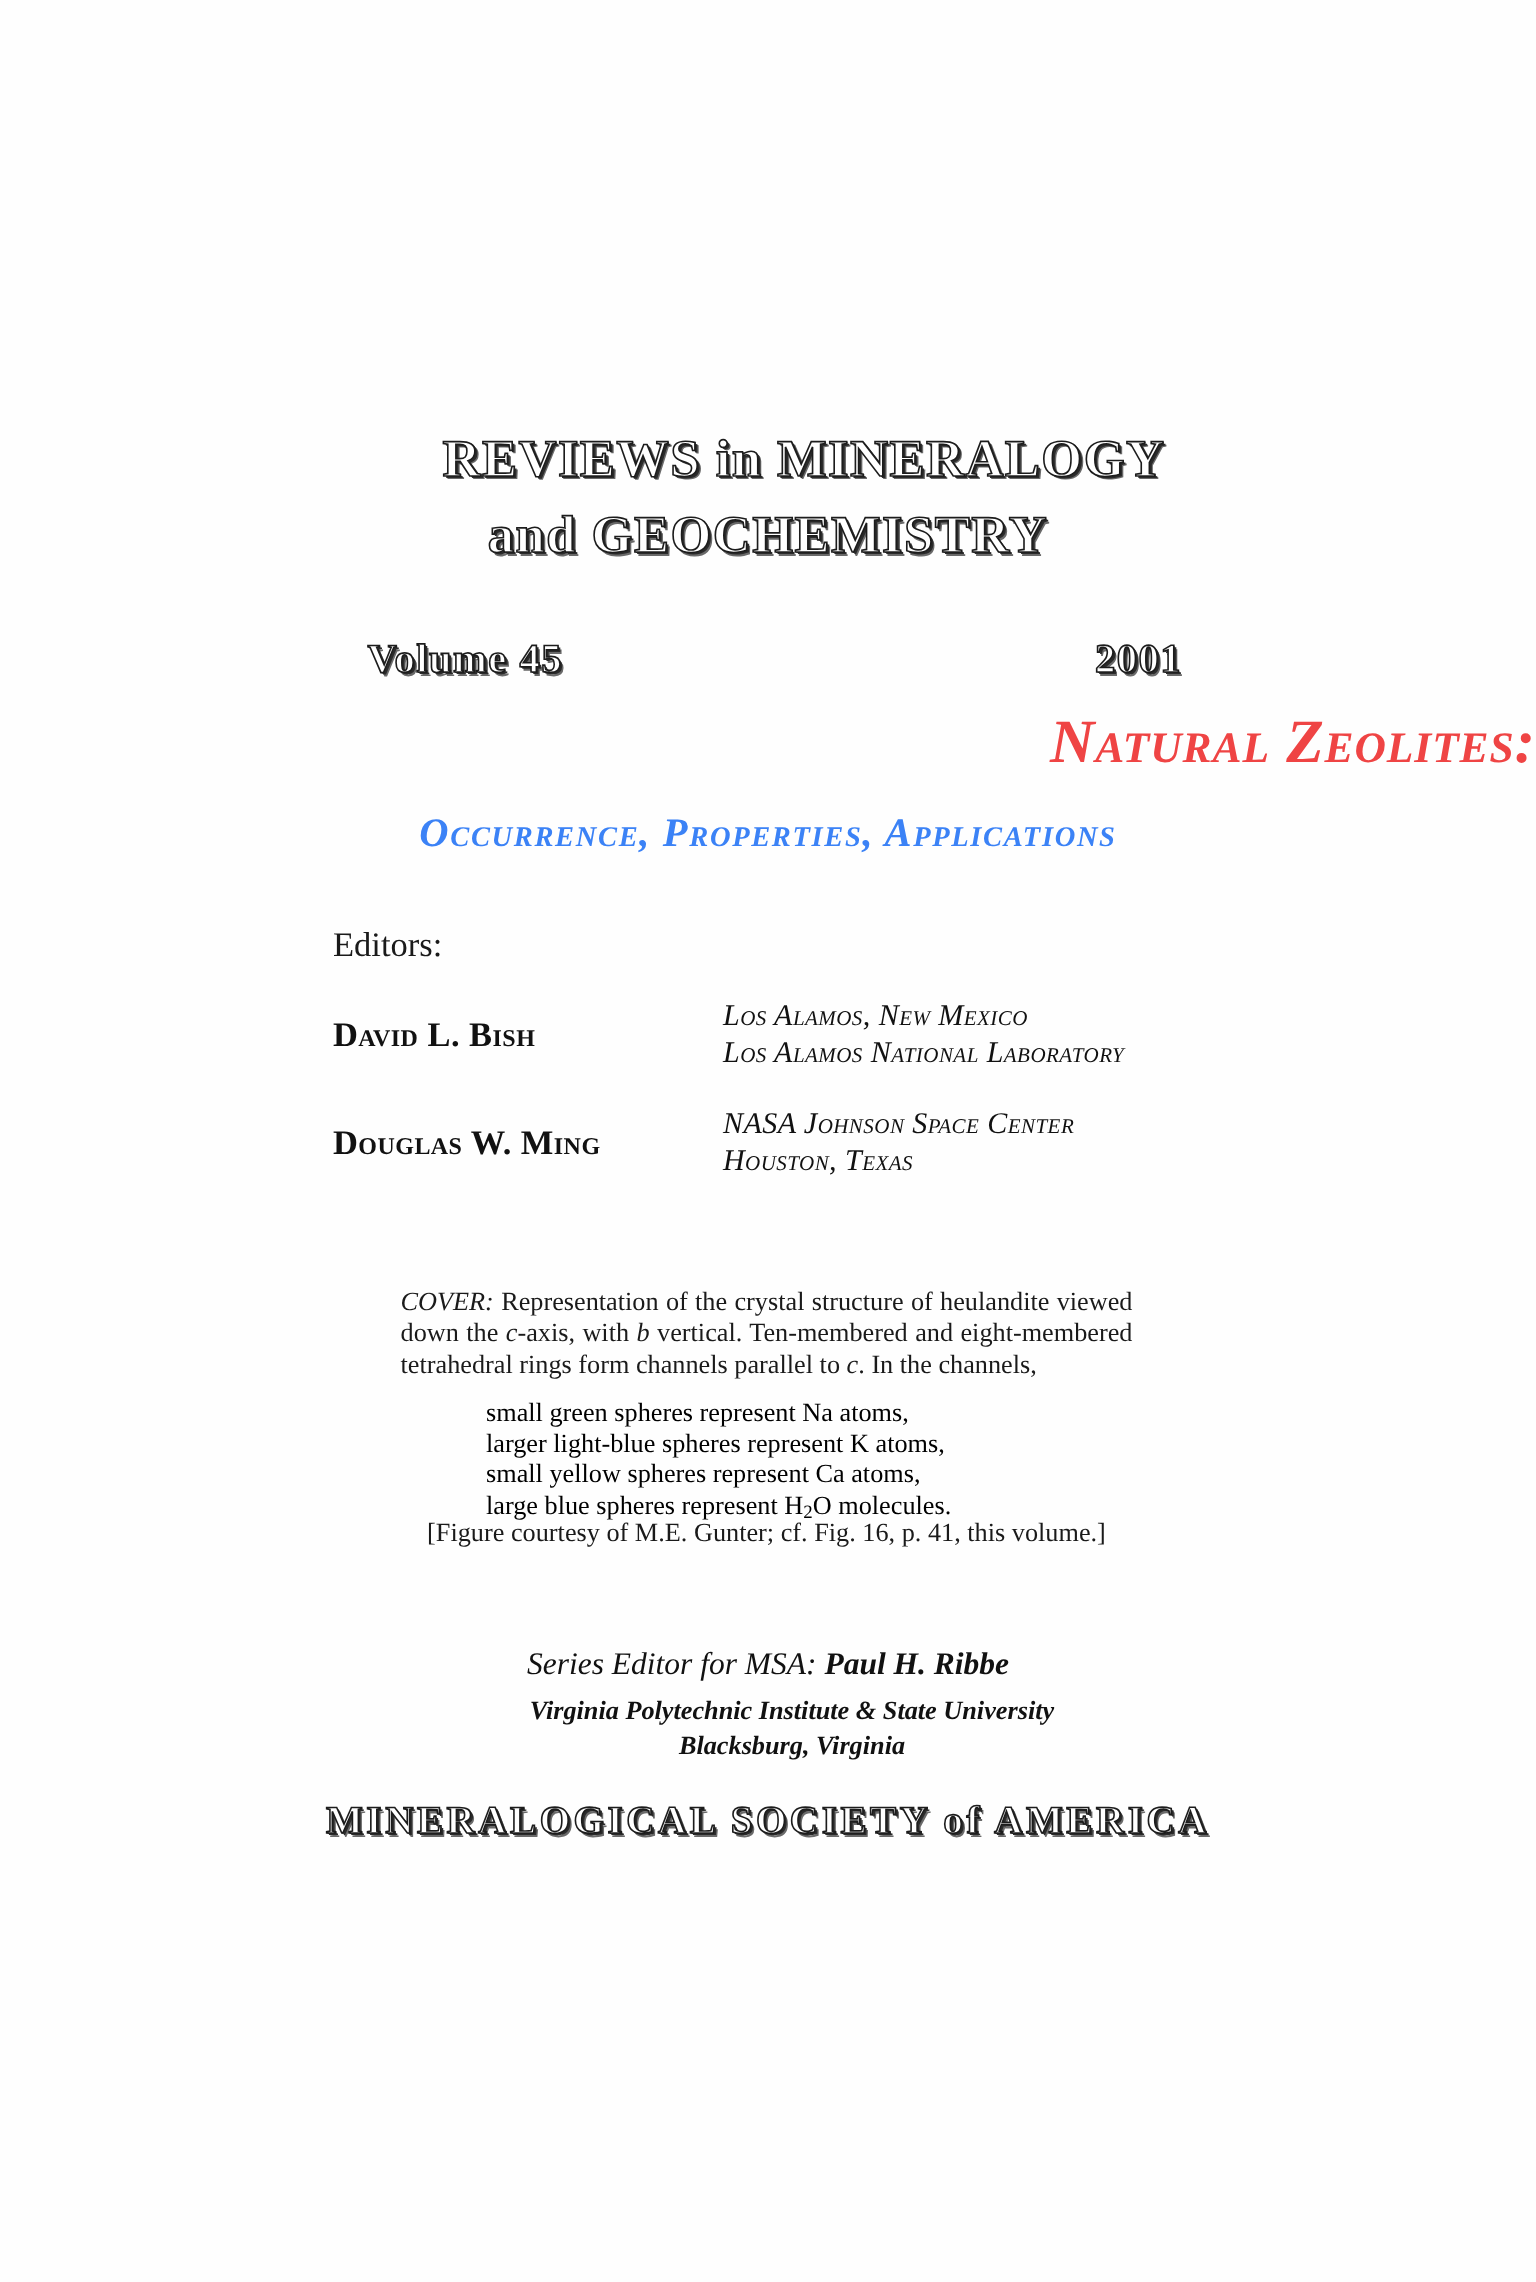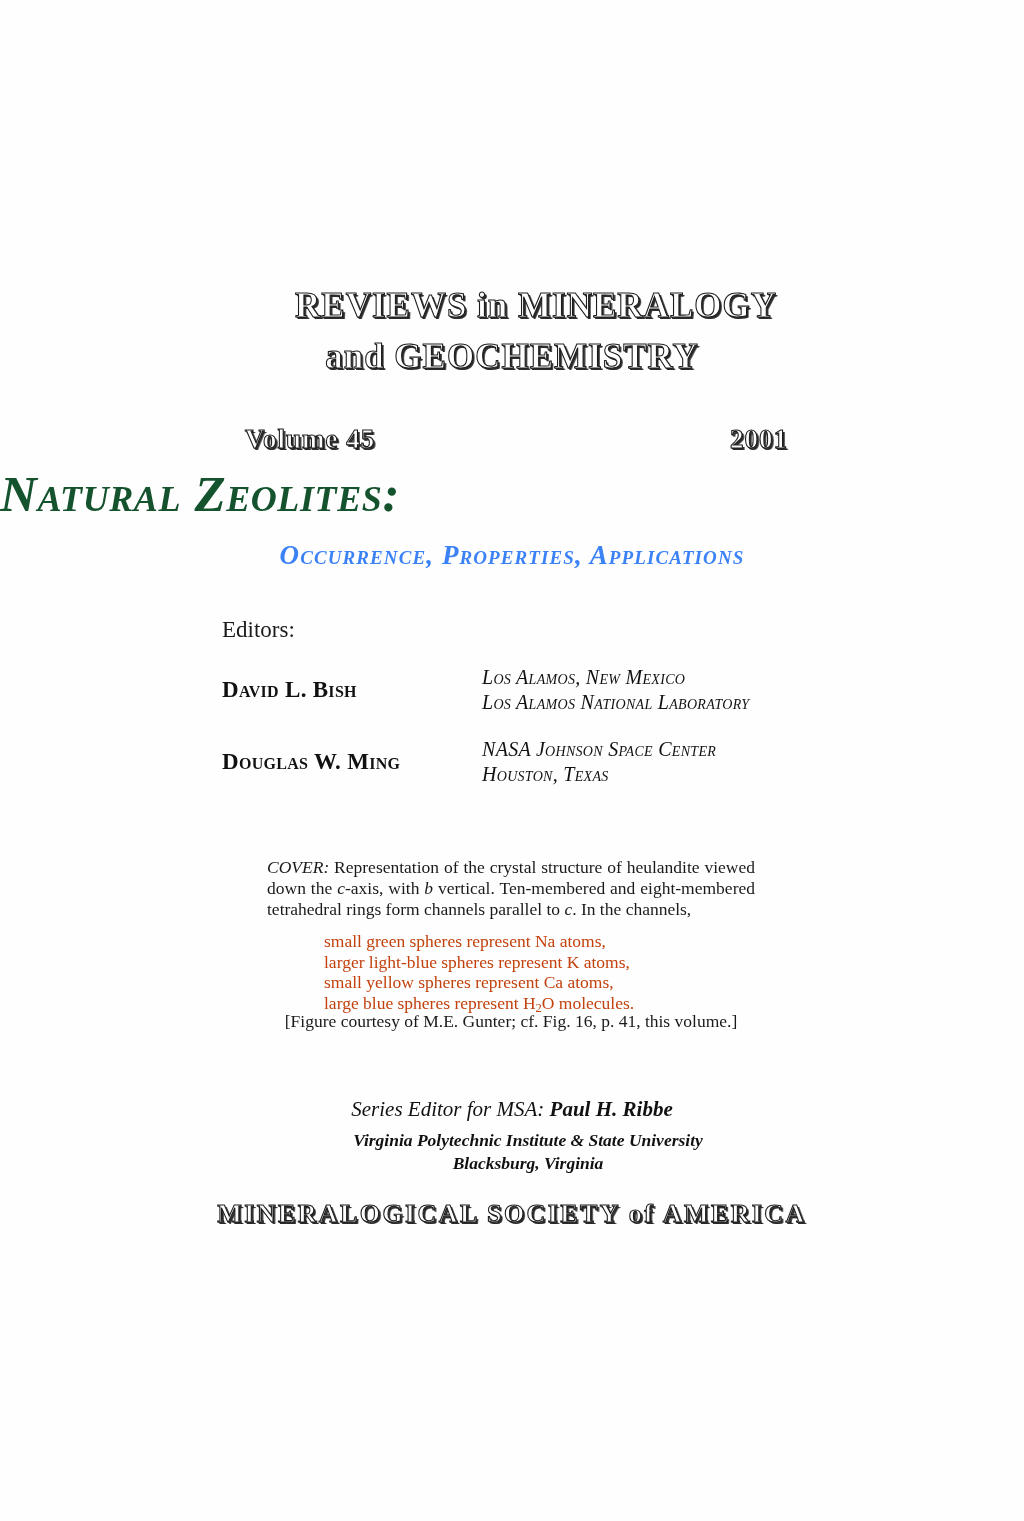--- a/index.html
+++ b/index.html
@@ -70,29 +70,29 @@
     line-height: 32px;
     margin-top: 24px;
   }
 
   
   .title-main {
     position: absolute;
     left: 0;
     right: 0;
     top: 470px;
-    text-align: left;
-    font-family: "Liberation Serif", "DejaVu Serif", serif;
-    font-style: italic;
-    font-weight: 700;
-    font-size: 51px;
+    text-align: right;
+    font-family: "Liberation Serif", "DejaVu Serif", serif;
+    font-style: italic;
+    font-weight: 700;
+    font-size: 41px;
     line-height: 48px;
     font-variant: small-caps;
     letter-spacing: 0.6px;
-    color: #14532d;
+    color: #ef4444;
   }
   .title-sub {
     position: absolute;
     left: 0;
     right: 0;
     top: 538px;
     text-align: center;
     font-family: "Liberation Serif", "DejaVu Serif", serif;
     font-style: italic;
     font-weight: 700;
@@ -158,21 +158,21 @@
   }
   .cover-note em { font-style: italic; }
 
   .sphere-list {
     position: absolute;
     left: 324px;
     top: 931px;
     width: 440px;
     font-size: 17.5px;
     line-height: 20.6px;
-    color: #c2410c;
+    color: #000000;
   }
   .sphere-list div { white-space: nowrap; }
   .sphere-list sub {
     font-size: 0.72em;
     vertical-align: -0.25em;
   }
 
   .figure-credit {
     position: absolute;
     left: 267px;

